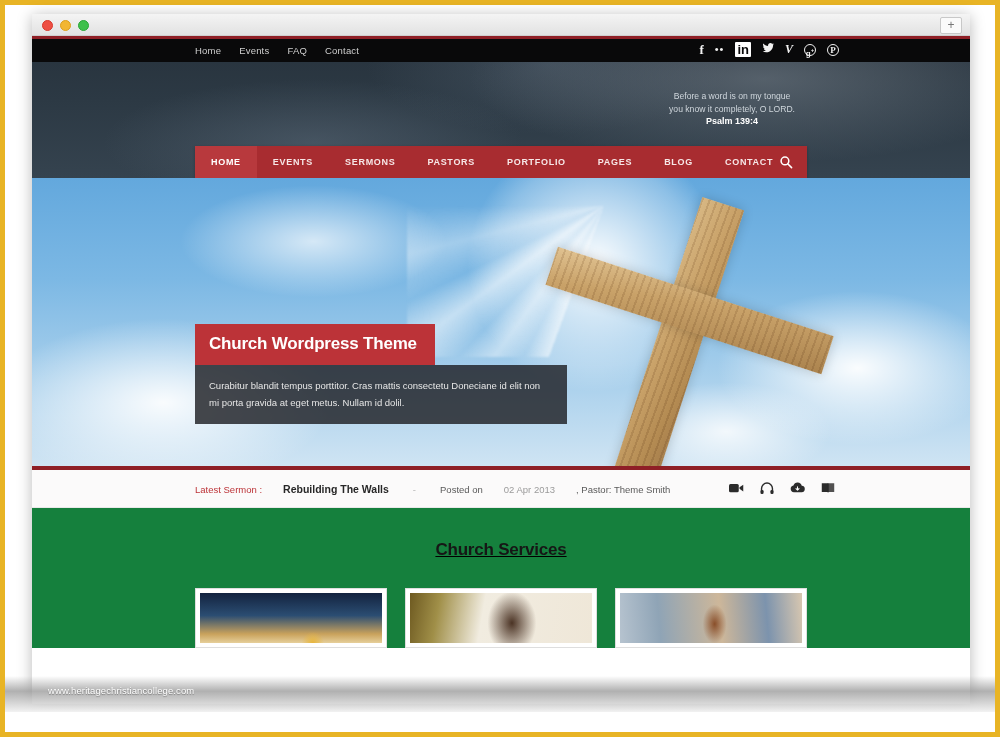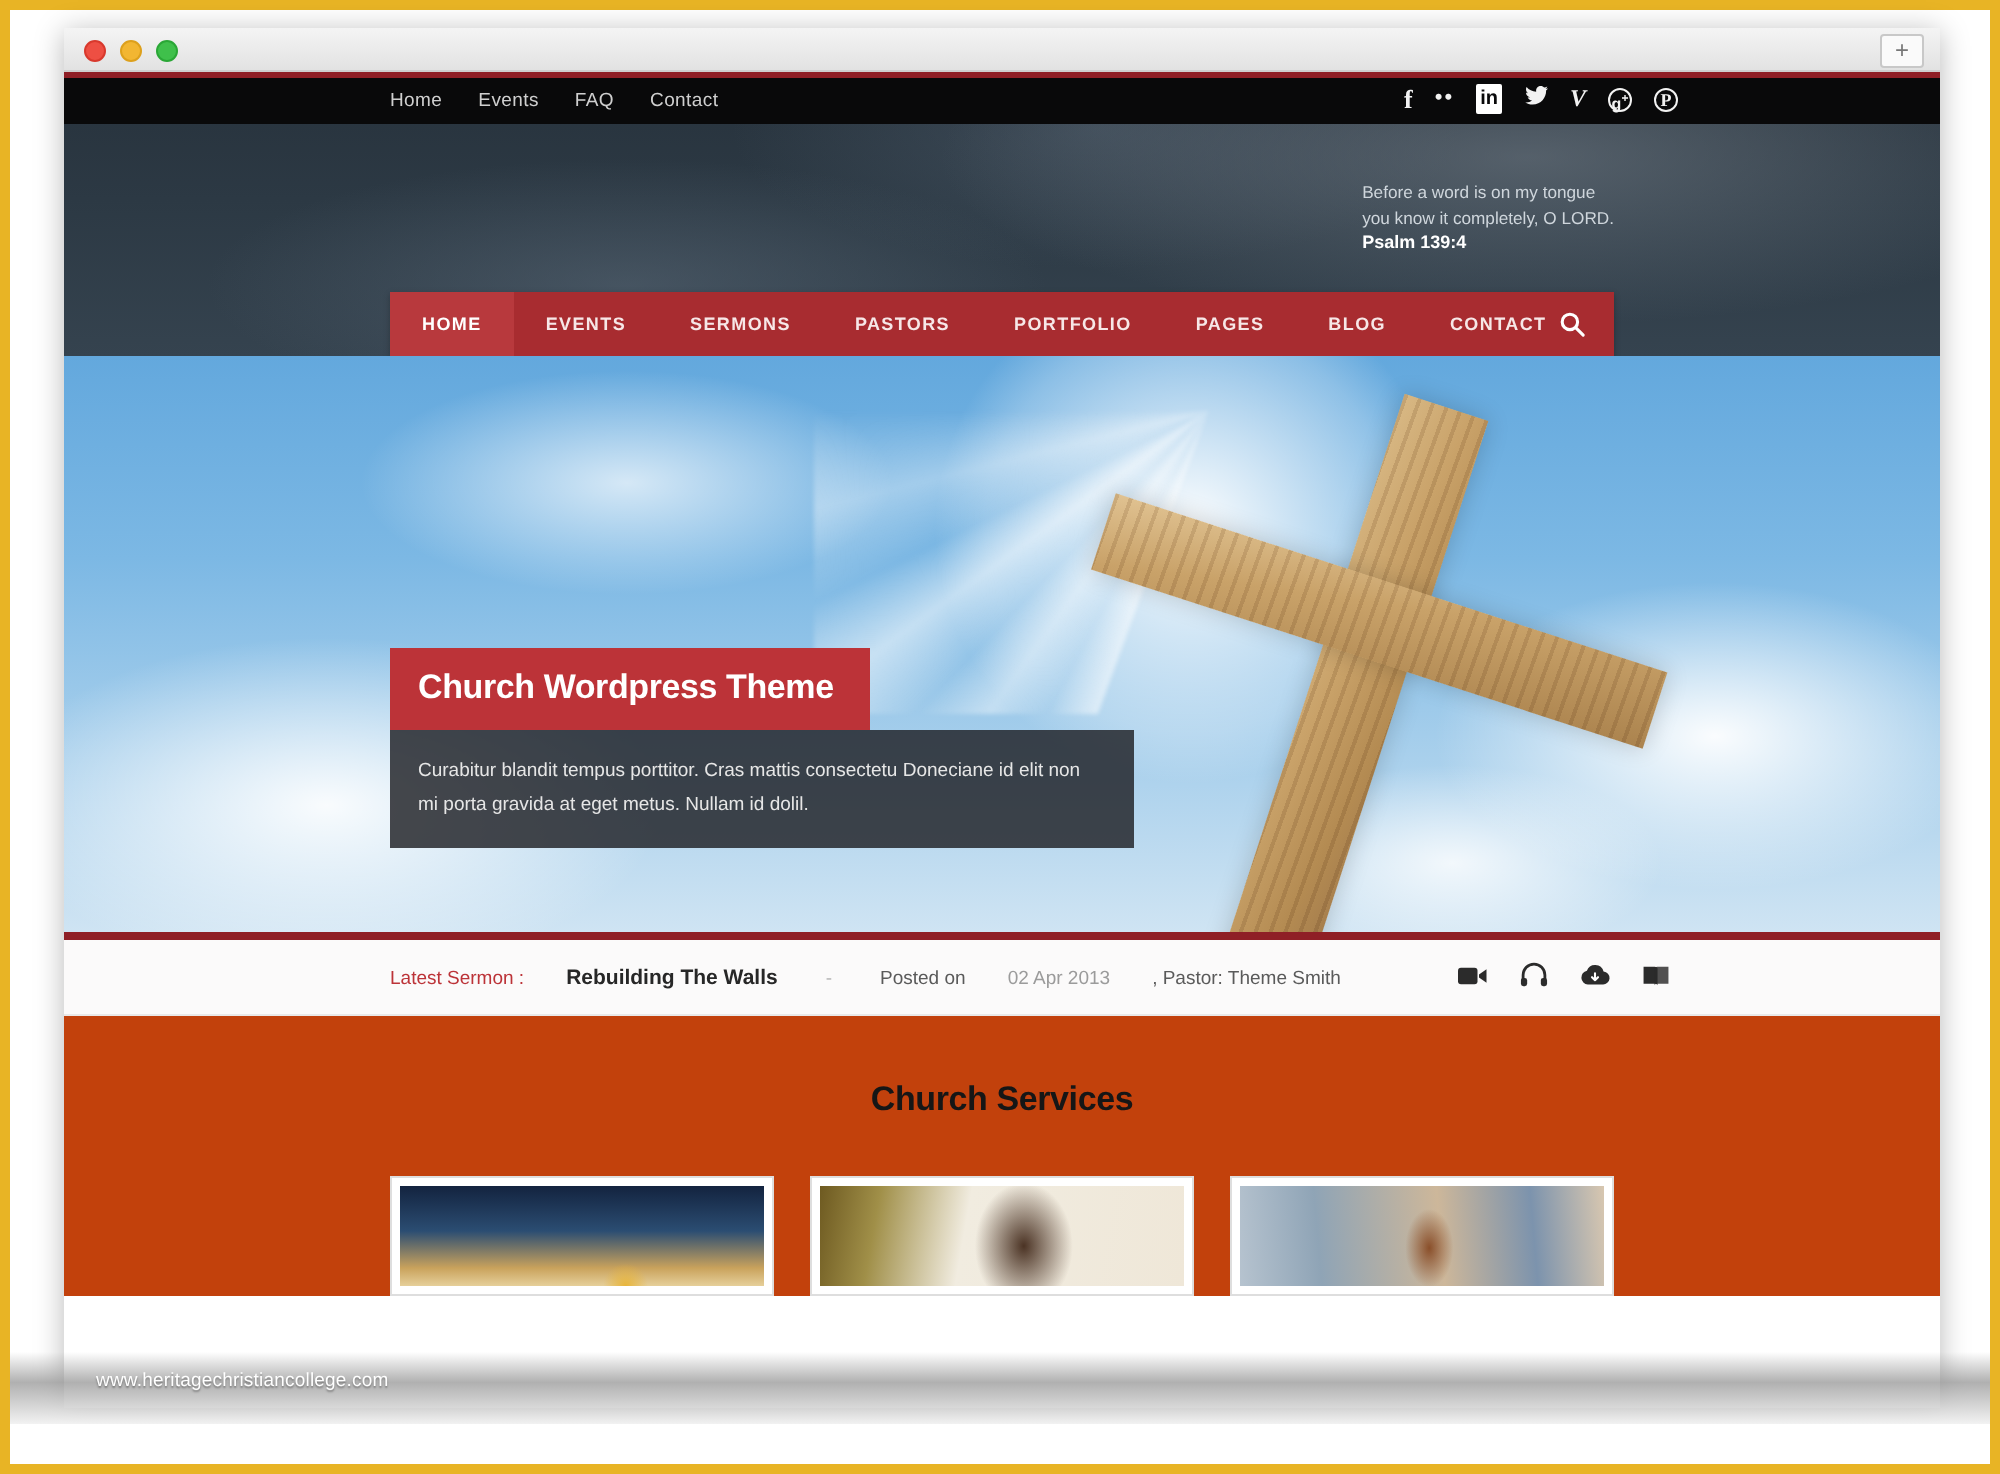--- a/index.html
+++ b/index.html
@@ -138,22 +138,22 @@
   }
   .logo .b { font-weight: bold; }
   .logo .l { font-weight: 300; }
   .dove {
     display: inline-block;
     margin-left: 9px;
     vertical-align: 1px;
   }
   .verse {
     position: absolute;
-    right: 0; top: 28px;
-    text-align: left;
+    right: 12px; top: 28px;
+    text-align: center;
     color: #cfd6dc;
     font-size: 8.6px;
     line-height: 12.5px;
   }
   .verse .ref { color: #ffffff; font-weight: bold; font-size: 9px; }
 
   
   .mainnav {
     position: absolute;
     left: 163px; top: 110px;
@@ -288,22 +288,23 @@
   .sermon-icons {
     position: absolute;
     right: -28px;
     display: flex;
     gap: 16px;
     align-items: center;
   }
 
   
   .services {
-    background: #c2410c;
+    background: #15803d;
     padding-top: 32px;
+    text-decoration: underline;
   }
   .services h2 {
     text-align: center;
     font-size: 17px;
     color: #161616;
     font-weight: bold;
     letter-spacing: -0.2px;
   }
   .cards {
     width: 612px;
@@ -384,21 +385,21 @@
         <div class="topbar-inner">
           <div class="toplinks">
             <a href="#">Home</a>
             <a href="#">Events</a>
             <a href="#">FAQ</a>
             <a href="#">Contact</a>
           </div>
           <div class="social">
             <span class="s-ico" style="font-family:'Liberation Serif',serif;font-weight:bold;font-size:13px;">f</span>
             <span class="s-ico" style="letter-spacing:1px;">••</span>
-            <span class="s-ico" style="font-size:10px;font-weight:bold;background:#fff;color:#09090a;padding:1px 2px;border-radius:1px;">in</span>
+            <span class="s-ico" style="font-size:13px;font-weight:bold;background:#fff;color:#09090a;padding:1px 2px;border-radius:1px;">in</span>
             <span class="s-ico">
               <svg width="12" height="10" viewBox="0 0 24 20" fill="#f2f2f2">
                   <path d="M24 2.3c-.9.4-1.8.7-2.8.8 1-.6 1.8-1.6 2.1-2.7-.9.6-2 1-3.1 1.2C19.4.6 18.2 0 16.8 0c-2.6 0-4.7 2.1-4.7 4.7 0 .4 0 .7.1 1.1C8.3 5.6 4.9 3.8 2.6 1 2.2 1.7 2 2.4 2 3.3c0 1.6.8 3 2.1 3.9-.8 0-1.5-.2-2.1-.6 0 2.3 1.6 4.2 3.8 4.6-.4.1-.8.2-1.2.2-.3 0-.6 0-.9-.1.6 1.9 2.3 3.2 4.4 3.3-1.6 1.3-3.6 2-5.8 2-.4 0-.8 0-1.1-.1 2.1 1.3 4.6 2.1 7.3 2.1 8.8 0 13.6-7.3 13.6-13.6v-.6c.9-.7 1.7-1.5 2.3-2.5z"></path>
                 </svg>
             </span>
             <span class="s-ico" style="font-family:'Liberation Serif',serif;font-style:italic;font-weight:bold;font-size:12px;">V</span>
             <span class="s-ico" style="font-size:8px;font-weight:bold;border:1.2px solid #f2f2f2;border-radius:50%;width:12px;height:12px;text-align:center;line-height:10px;">g<sup style="font-size:6px;">+</sup></span>
             <span class="s-ico" style="font-family:'Liberation Serif',serif;font-size:9px;font-weight:bold;border:1.2px solid #f2f2f2;border-radius:50%;width:12px;height:12px;text-align:center;line-height:10px;">P</span>
           </div>
         </div>

